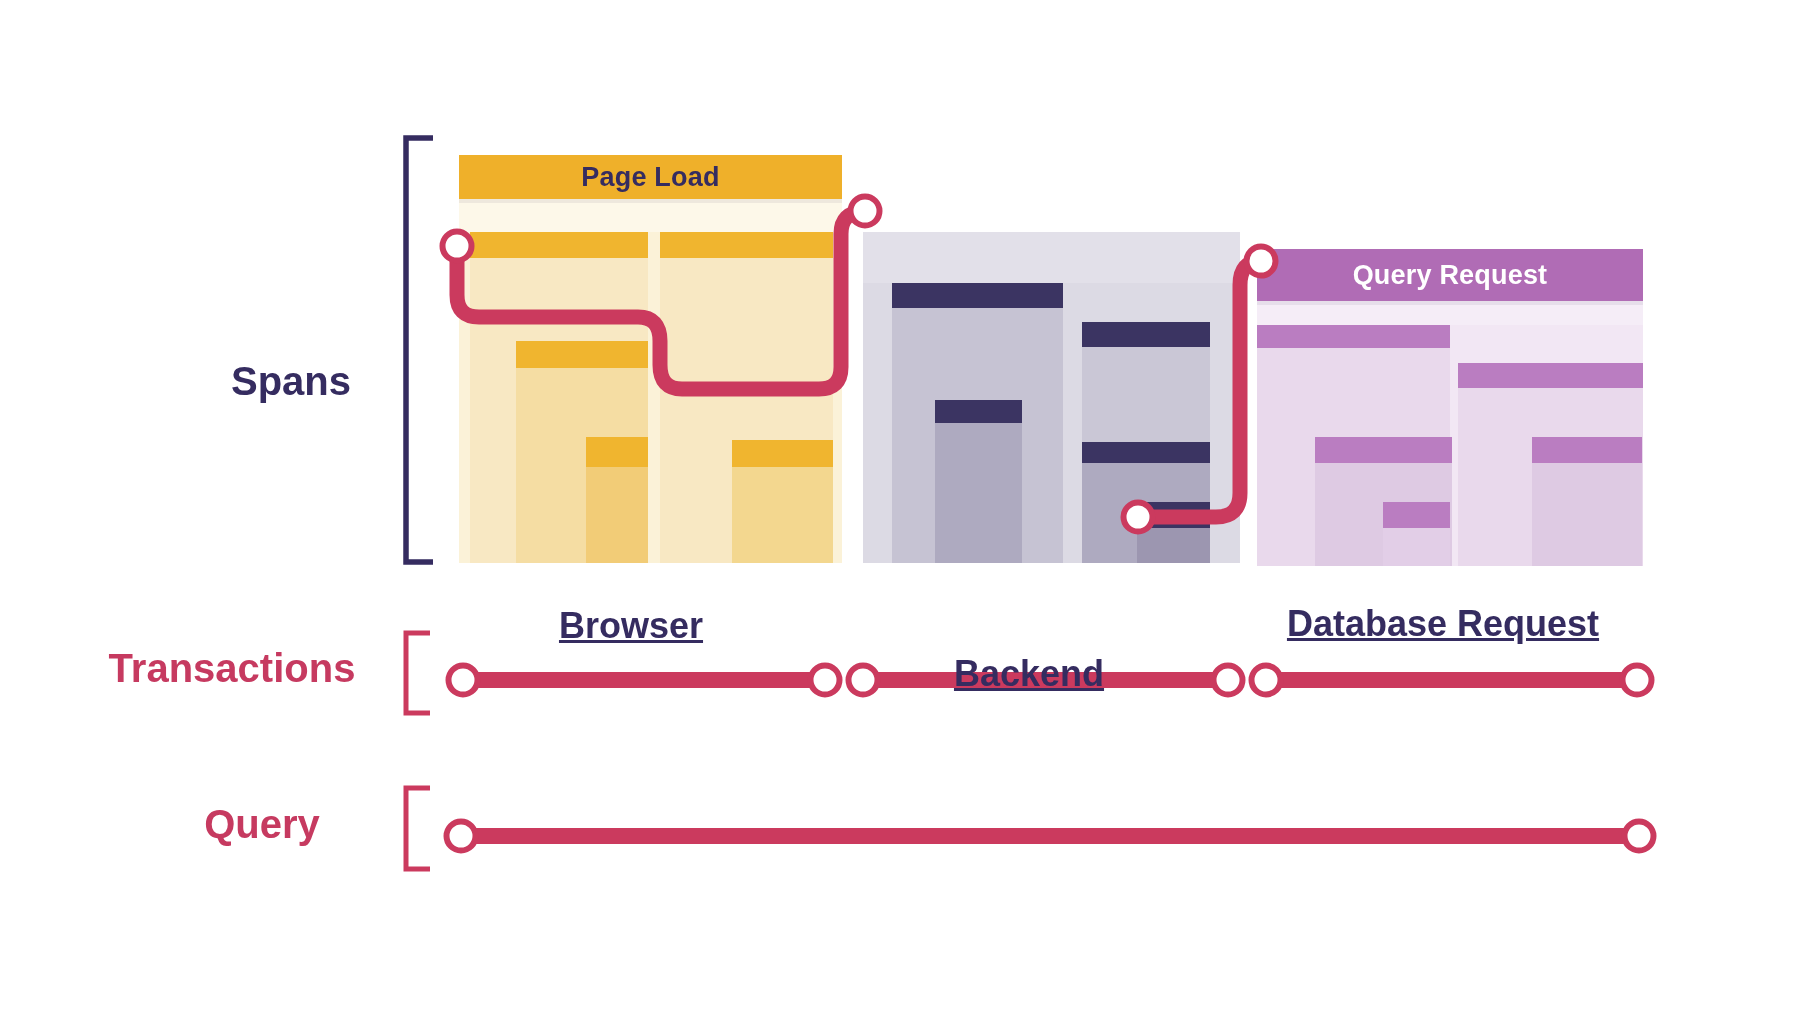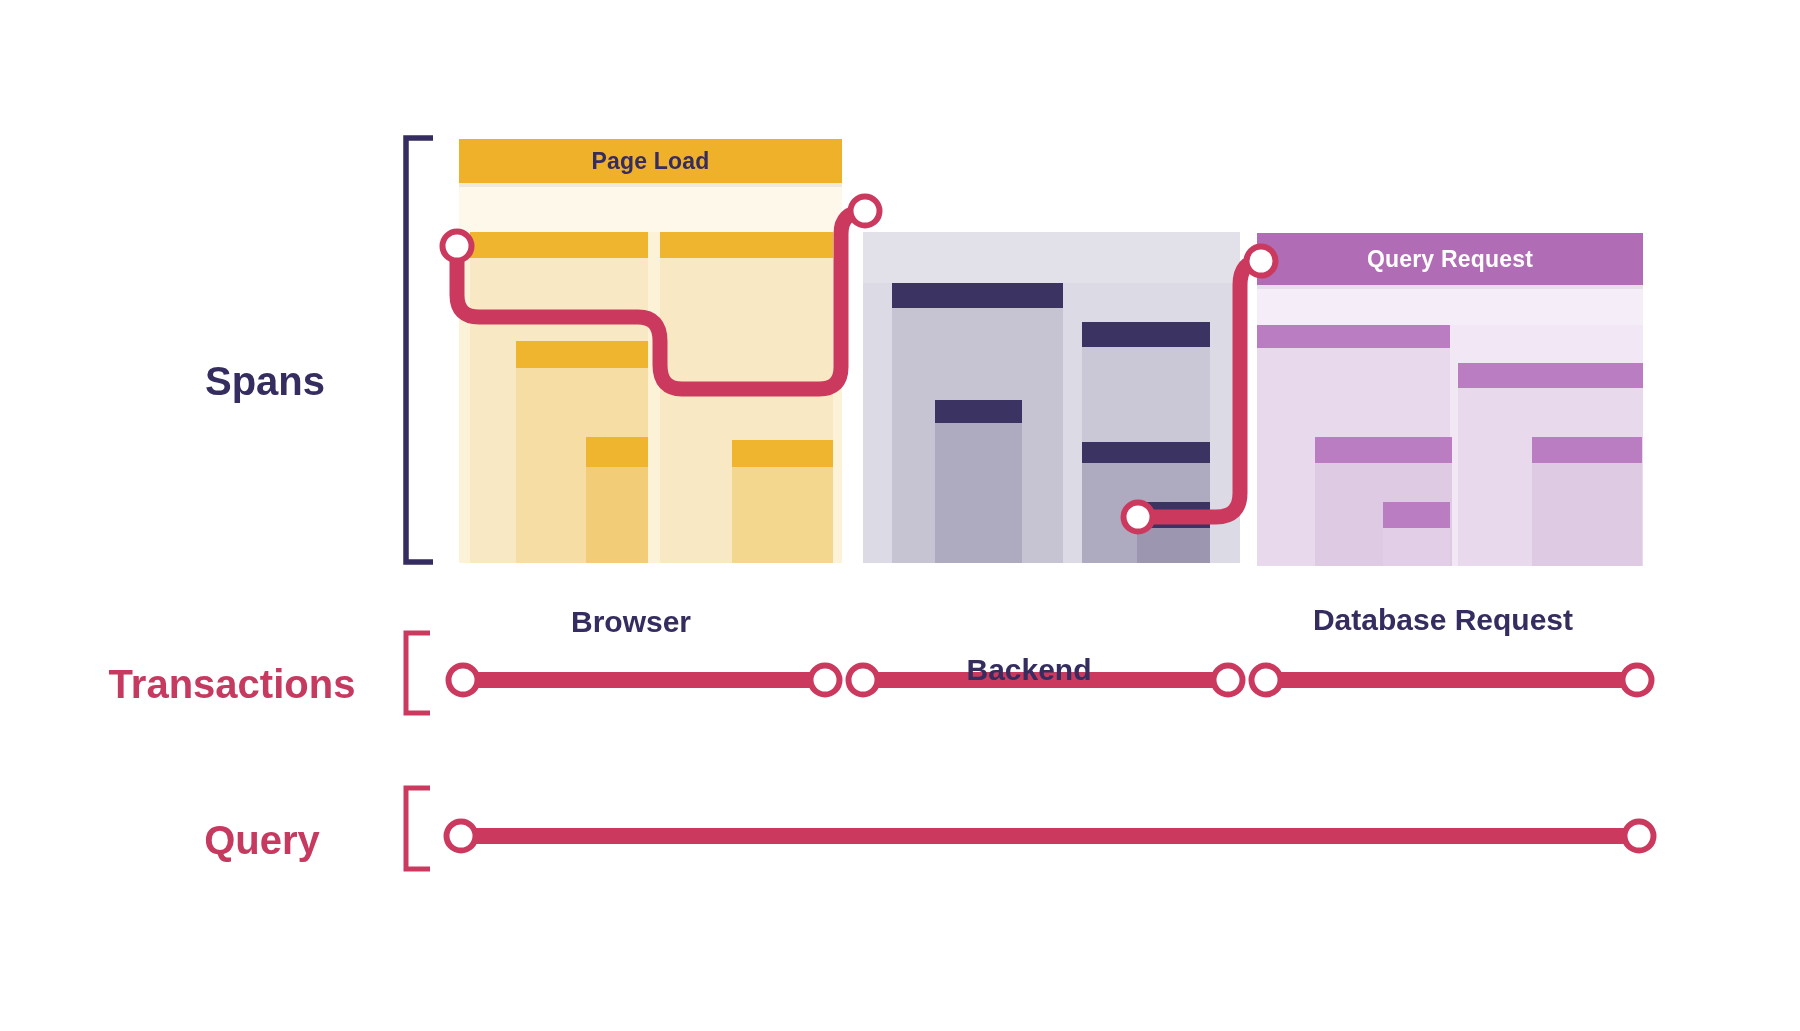--- a/index.html
+++ b/index.html
@@ -2,41 +2,41 @@
 <html style="--red: #cb3a5e; --redText: #c63a60; --navy: #37305a; --navyBar: #3b3462; --navyText: #352c60; --gold: #efb02a; --gold2: #f0b52f; --cream1: #fbf2d8; --cream1b: #fdf8e9; --cream2: #f8e8c3; --cream3: #f5dda3; --cream3b: #f3d78f; --cream4: #f2cc77; --gray1: #dcdae4; --gray1b: #e2e0e9; --gray2: #c6c3d3; --gray2b: #cac7d6; --gray3: #aeaac0; --gray4: #9c96b0; --orchid: #b06cb5; --orchid2: #ba7dc1; --pink1: #f2e7f4; --pink1b: #f5edf7; --pink2: #e9d9ec; --pink3: #decae3; --pink4: #e2cee7; --white: #ffffff;"><head>
 <meta charset="utf-8">
 <style>
   html,body{margin:0;padding:0;background:#ffffff;}
   .canvas{
     position:relative;width:1800px;height:1031px;background:#ffffff;overflow:hidden;
     font-family:"Liberation Sans","DejaVu Sans",sans-serif;
   }
   .panel{position:absolute;}
   .panel .p-header{
-    position:absolute;left:0;top:0;width:100%;
+    position:absolute;left:0;top:16px;width:100%;
     display:flex;align-items:center;justify-content:center;
-    font-weight:bold;font-size:23px;letter-spacing:0.2px;
+    font-weight:bold;font-size:27px;letter-spacing:0.2px;
     box-shadow:0 4px 0 rgba(40,30,70,0.07);
   }
   .panel .p-body{position:absolute;left:0;}
   .bar{position:absolute;}
   .bar.hd{box-shadow:0 3px 0 rgba(40,30,70,0.10);}
   .dots-warm{background-image:radial-gradient(rgba(165,115,20,0.13) 1.2px,transparent 1.3px);background-size:8px 8px;}
   .dots-cool{background-image:radial-gradient(rgba(60,50,100,0.10) 1.2px,transparent 1.3px);background-size:8px 8px;}
   .dots-pink{background-image:radial-gradient(rgba(130,60,140,0.11) 1.2px,transparent 1.3px);background-size:8px 8px;}
   .caption{
     position:absolute;transform:translateX(-50%);
-    font-weight:bold;font-size:30px;color:var(--navyText);white-space:nowrap;
+    font-weight:bold;font-size:36px;color:var(--navyText);white-space:nowrap;text-decoration:underline;
   }
   .row-label{
     position:absolute;transform:translateX(-50%);
     font-weight:bold;font-size:40px;white-space:nowrap;
   }
-  .row-label.navy{color:var(--navyText);}
-  .row-label.red{color:var(--redText);margin-top:16px;}
+  .row-label.navy{color:var(--navyText);margin-left:26px;}
+  .row-label.red{color:var(--redText);}
   svg.overlay{position:absolute;left:0;top:0;z-index:5;}
   .lbl{position:absolute;z-index:6;}
 </style>
 </head>
 <body>
 
 <div class="canvas">
 
   <div class="panel" style="left:459px;top:139px;width:383px;height:424px;">
     <div class="p-body" style="top:44px;width:383px;height:380px;background:var(--cream1);"></div>

